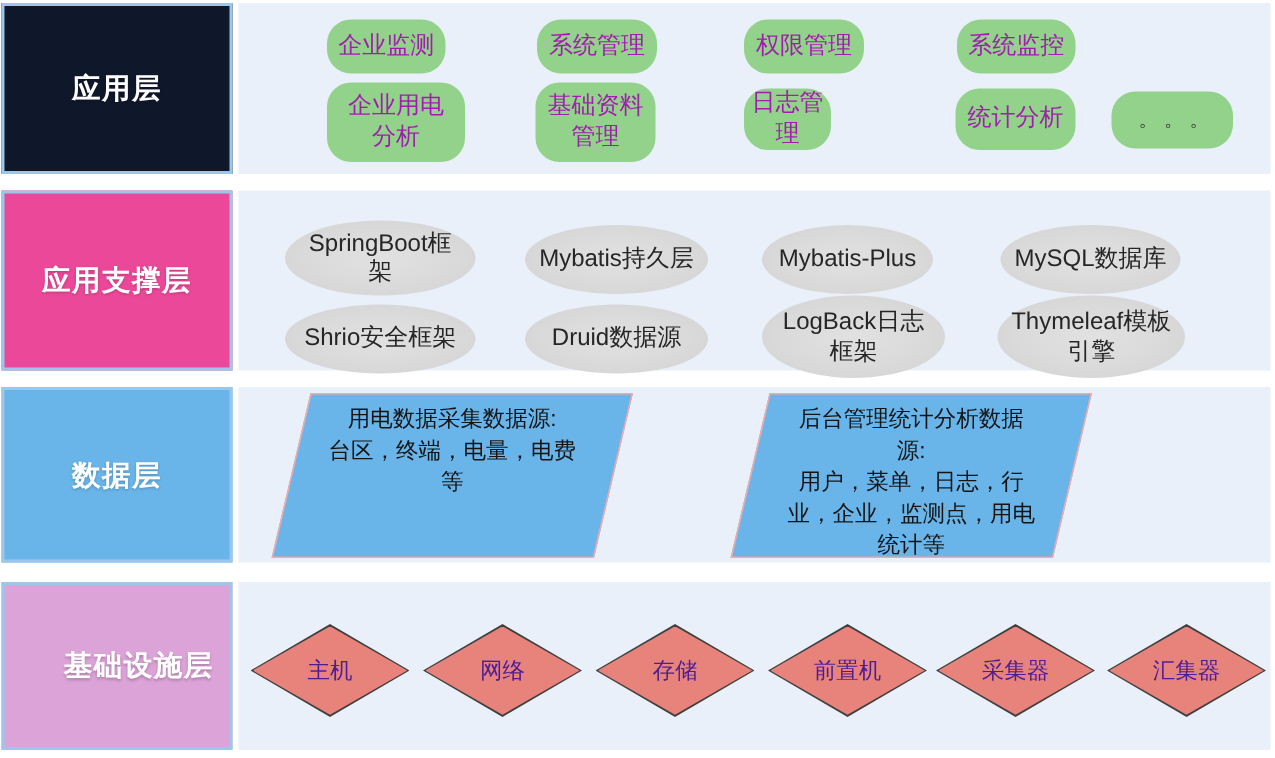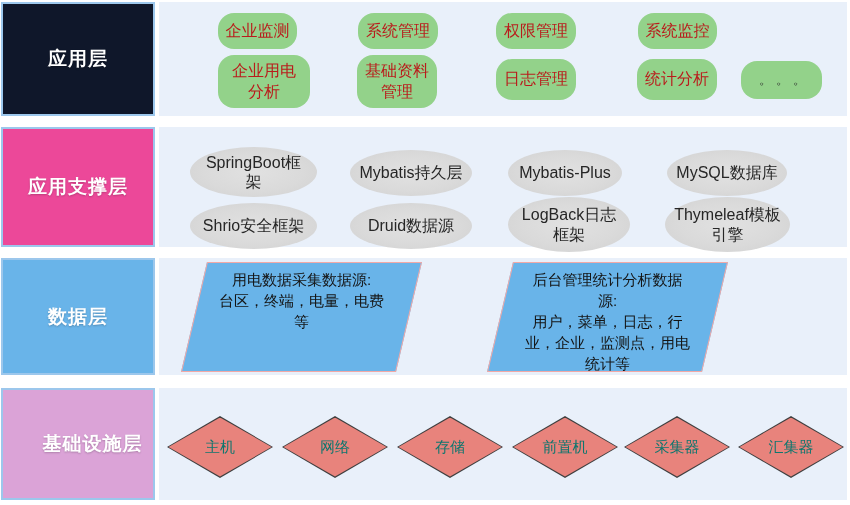--- a/index.html
+++ b/index.html
@@ -15,21 +15,21 @@
     border:2px solid #9CC7EC;
   }
   .label-app   { background:#0f172a; }
   .label-sup   { background:#ec4899; }
   .label-data  { background:#69B4E9; }
   .label-infra { background:#DBA3D7;padding-left:29px; }
 
   .pill {
     position:absolute; background:#93D28A; border-radius:16px;
     display:flex; align-items:center; justify-content:center;
-    font-size:16px; color:#b91c1c; text-align:center;
+    font-size:16px; color:#a21caf; text-align:center;
     white-space:pre-line; line-height:1.3;
   }
   .pill-dots { font-size:13px; letter-spacing:4px; padding-left:6px; color:#2b2b2b; }
 
   .ellipse {
     position:absolute; border-radius:50%;
     background:radial-gradient(ellipse at center, #E1E1E1 0%, #DADADA 55%, #D1D1D1 100%);
     display:flex; align-items:center; justify-content:center;
     font-size:16px; color:#262626; text-align:center;
     white-space:pre-line; line-height:1.2;
@@ -50,21 +50,21 @@
   .diamond-outer {
     position:absolute; inset:0; background:#3F3F3F;
     clip-path:polygon(50% 0%, 100% 50%, 50% 100%, 0% 50%);
   }
   .diamond-inner {
     position:absolute; inset:1.5px; background:#E8837C;
     clip-path:polygon(50% 0%, 100% 50%, 50% 100%, 0% 50%);
   }
   .diamond-text {
     position:absolute; inset:0; display:flex; align-items:center; justify-content:center;
-    font-size:15px; color:#0f766e;font-family:Liberation Serif, serif;
+    font-size:15px; color:#4c1d95;font-family:Liberation Serif, serif;
   }
 </style>
 </head>
 <body>
 
 <div class="canvas">
 
   <div class="row-bg" style="left:159px; top:2px;   width:688px; height:114px;"></div>
   <div class="row-bg" style="left:159px; top:127px; width:688px; height:120px;"></div>
   <div class="row-bg" style="left:159px; top:258px; width:688px; height:117px;"></div>
@@ -76,21 +76,21 @@
   <div class="layer-label label-infra" style="left:1px; top:388px; width:154px; height:112px;">基础设施层</div>
 
   <div class="pill" style="left:218px; top:13px; width:79px; height:36px;">企业监测</div>
   <div class="pill" style="left:358px; top:13px; width:80px; height:36px;">系统管理</div>
   <div class="pill" style="left:496px; top:13px; width:80px; height:36px;">权限管理</div>
   <div class="pill" style="left:638px; top:13px; width:79px; height:36px;">系统监控</div>
   <div class="pill" style="left:218px; top:55px; width:92px; height:53px;">企业用电
 分析</div>
   <div class="pill" style="left:357px; top:55px; width:80px; height:53px;">基础资料
 管理</div>
-  <div class="pill" style="left:496px; top:59px; width:80px; height:41px;">日志管理</div>
+  <div class="pill" style="left:496px; top:59px; width:58px; height:41px;">日志管理</div>
   <div class="pill" style="left:637px; top:59px; width:80px; height:41px;">统计分析</div>
   <div class="pill pill-dots" style="left:741px; top:61px; width:81px; height:38px;">。。。</div>
 
   <div class="ellipse" style="left:190px; top:147px; width:127px; height:50px;">SpringBoot框
 架</div>
   <div class="ellipse" style="left:350px; top:150px; width:122px; height:46px;text-align:right;">Mybatis持久层</div>
   <div class="ellipse" style="left:508px; top:150px; width:114px; height:46px;">Mybatis-Plus</div>
   <div class="ellipse" style="left:667px; top:150px; width:120px; height:46px;">MySQL数据库</div>
   <div class="ellipse" style="left:190px; top:203px; width:127px; height:46px;">Shrio安全框架</div>
   <div class="ellipse" style="left:350px; top:203px; width:122px; height:46px;">Druid数据源</div>

